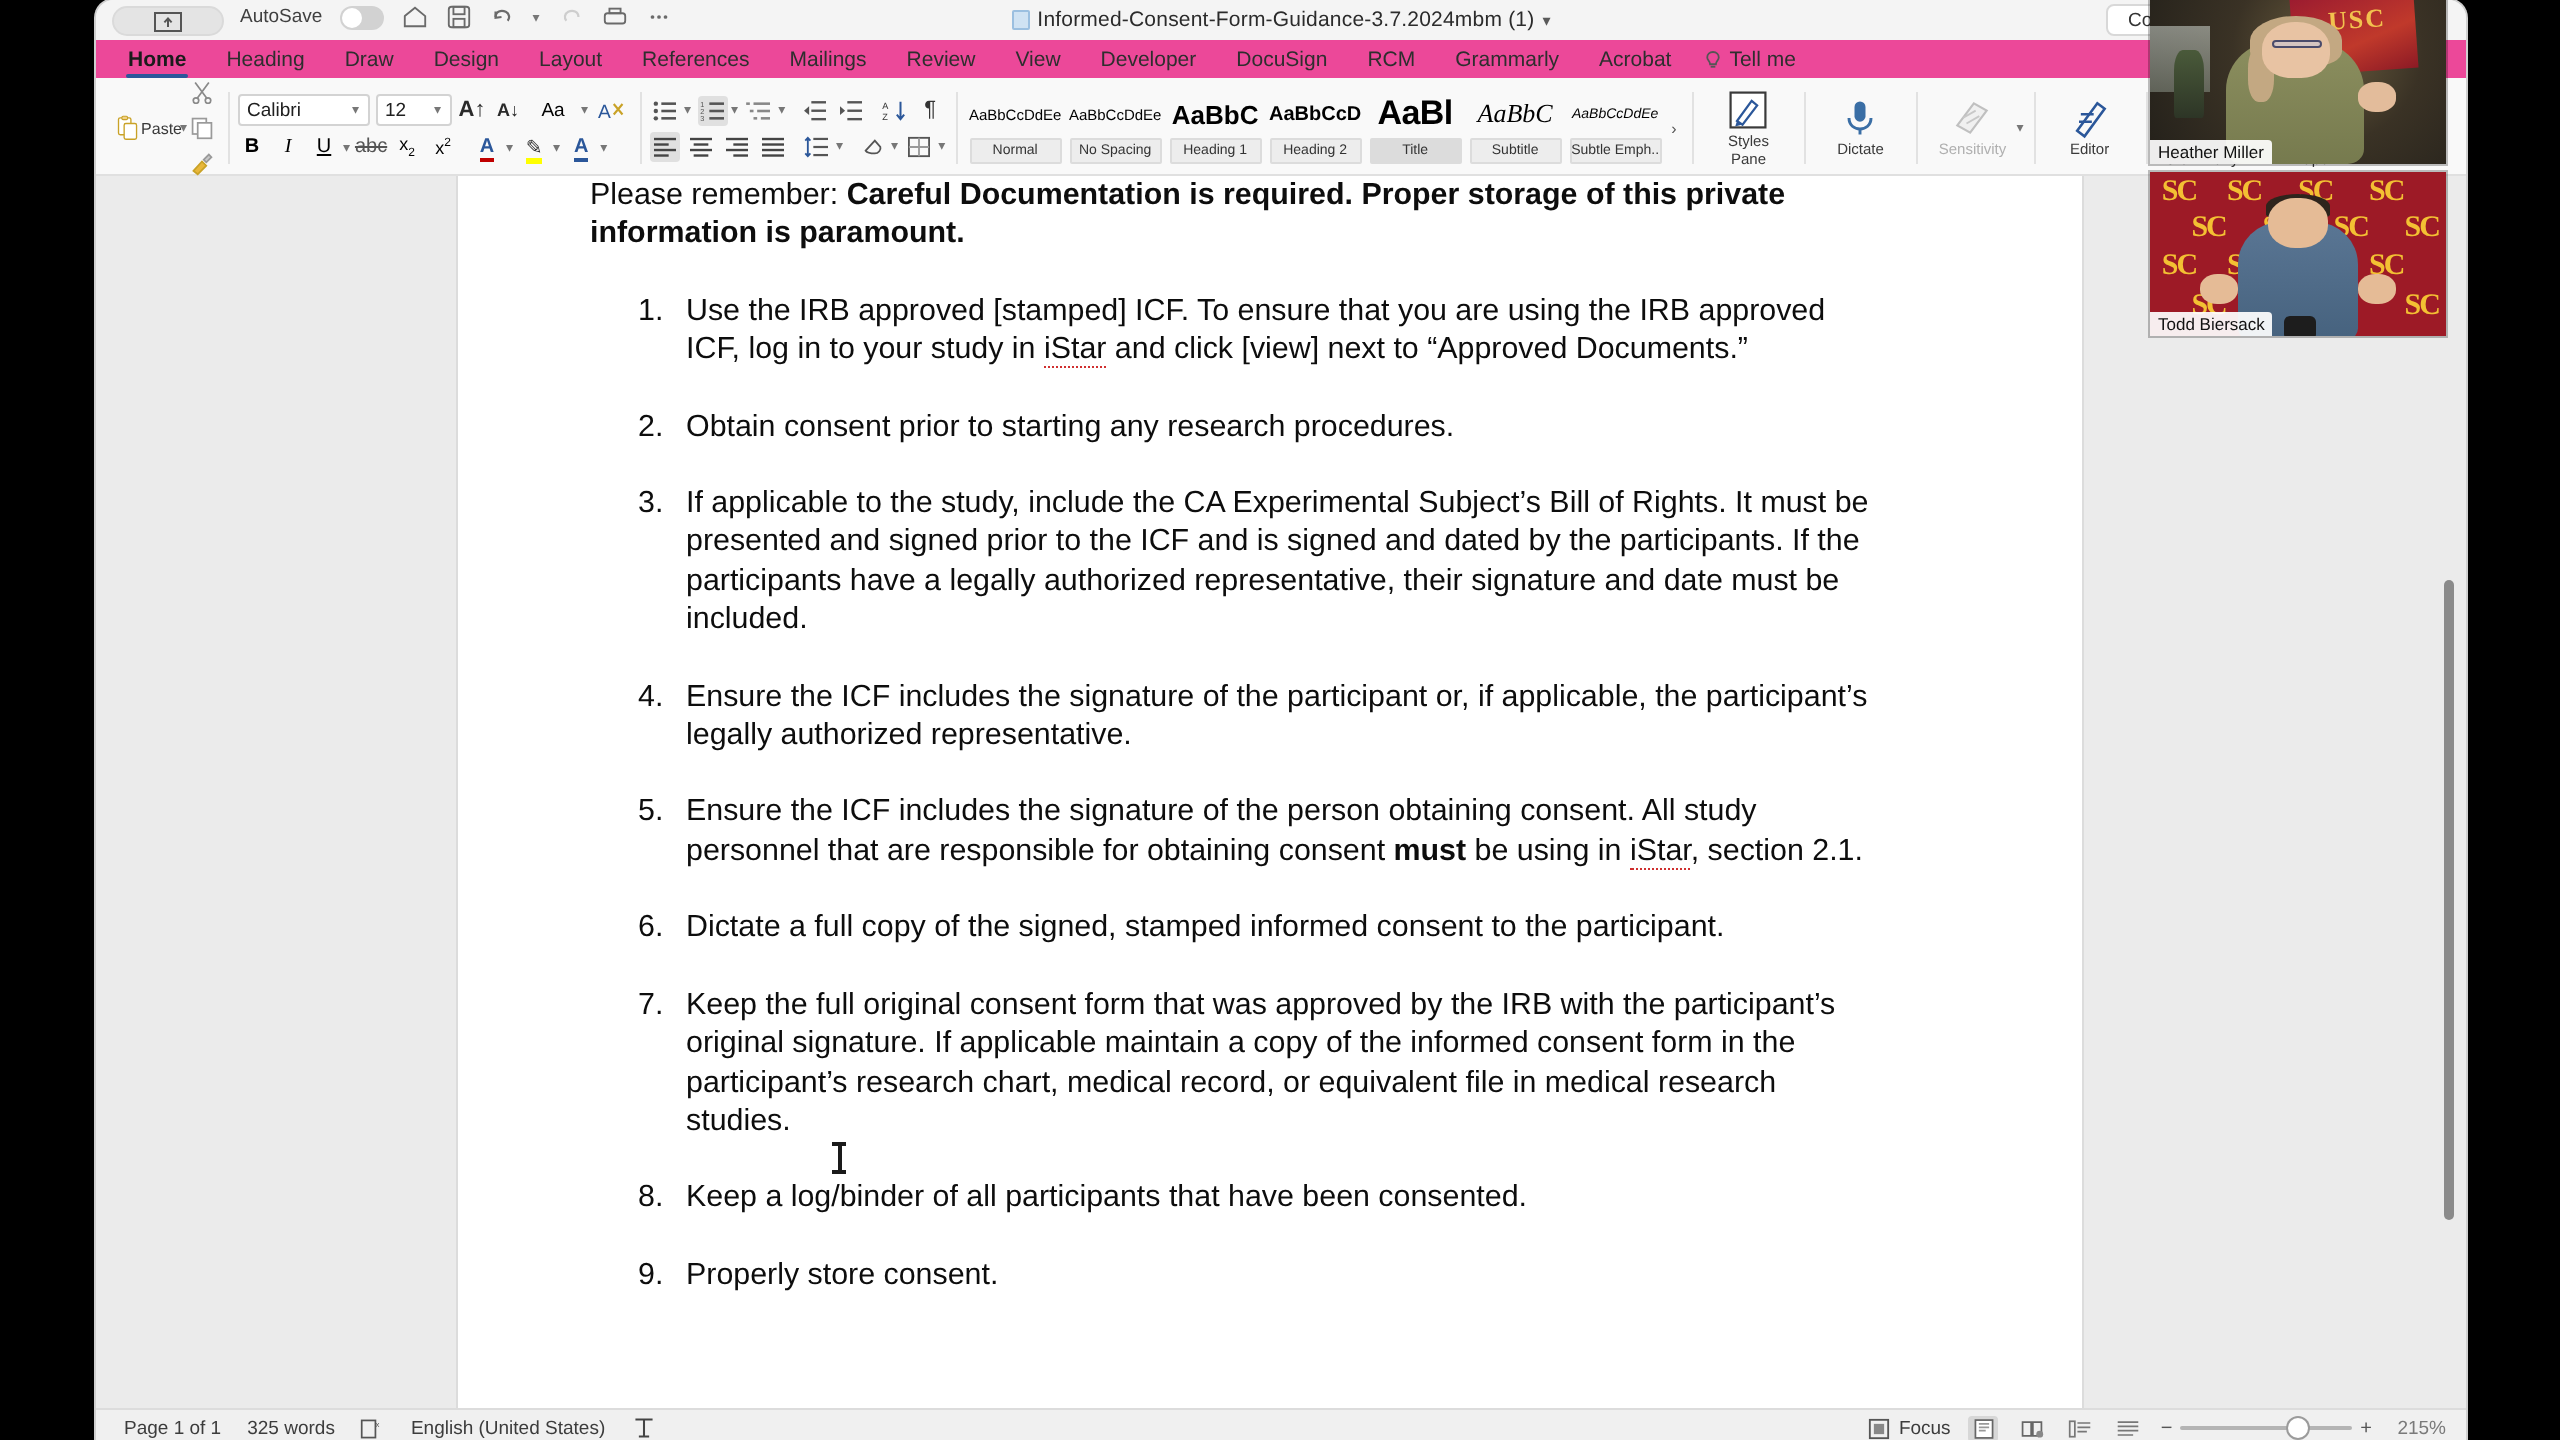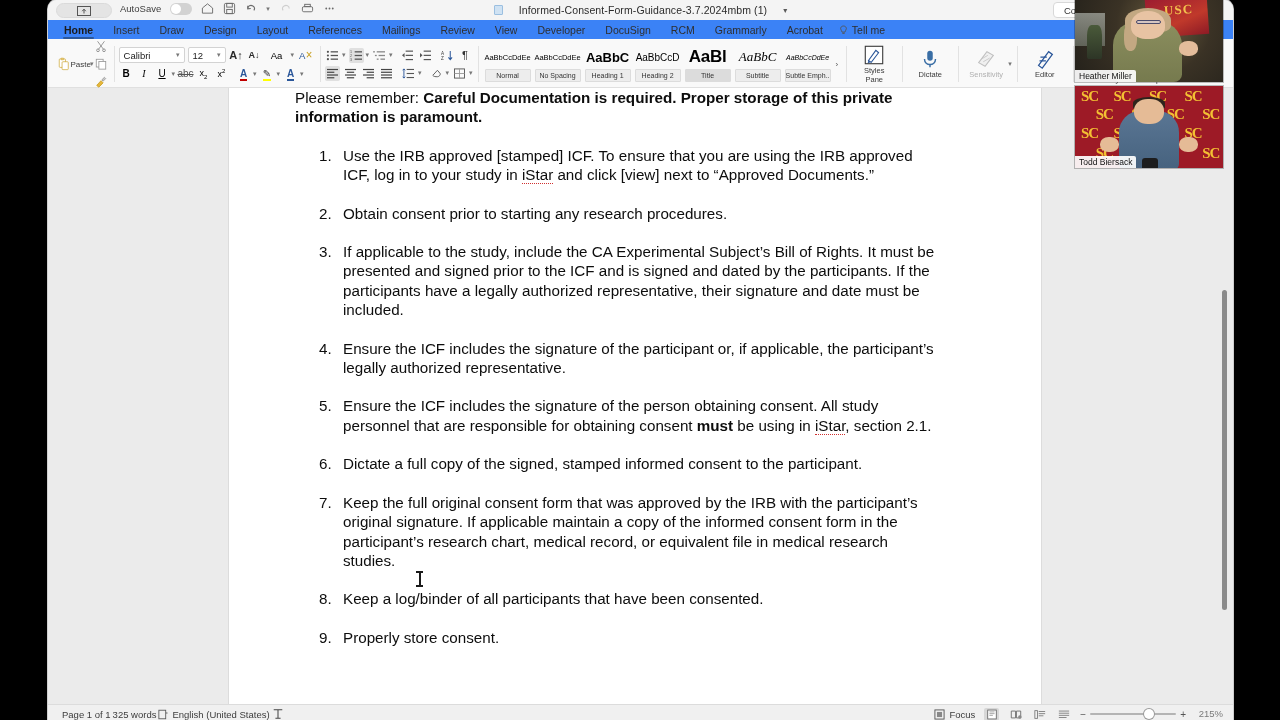--- a/index.html
+++ b/index.html
@@ -27,21 +27,21 @@
     display: flex; align-items: center; justify-content: center;
   }
   .autosave-pill {
     position: absolute; left: 8px; top: 3px;
     width: 56px; height: 15px; border-radius: 8px;
     background: #e4e4e4; border: 1px solid #dadada;
     display: flex; align-items: center; justify-content: center;
   }
   .autosave-pill svg { display:block; }
   .doc-title {
-    display: flex; align-items: center; gap: 16px;
+    display: flex; align-items: center; gap: 4px;
     font-size: 10.5px; color: #2b2b2b; letter-spacing: .1px;
   }
   .doc-title .ficon { width: 9px; height: 10px; background:#cfe2f3; border:1px solid #9bbfe0; border-radius:1px; display:inline-block;}
   .chev { font-size: 8px; color: #5a5a5a; }
 
   
   .qa-row {
     position: absolute; left: 72px; top: 2px;
     display: flex; align-items: center; gap: 9px;
     font-size: 10px; color: #3b3b3b;
@@ -64,21 +64,21 @@
     height: 16px; padding: 0 6px;
     background: #fff; border: 1px solid #d8d8d8; border-radius: 4px;
     display: flex; align-items: center; gap: 4px;
     font-size: 9.5px; color: #333;
     overflow: hidden; max-width: 62px; white-space: nowrap;
   }
 
   
   .tabbar {
     height: 19px; width: 100%;
-    background: #3b82f6;
+    background: #ec4899;
     display: flex; align-items: flex-end; padding-left: 6px;
     gap: 0px; position: relative;
   }
   .tab {
     font-size: 10.5px; color: #2e2e2e; padding: 0 10px 3px 10px;
     white-space: nowrap; position: relative; line-height: 12px;
   }
   .tab.active { font-weight: bold; color: #1b1b1b; }
   .tab.active::after {
     content: ""; position: absolute; left: 9px; right: 9px; bottom: 0;
@@ -147,21 +147,21 @@
   }
   .style-name {
     font-size: 7px; color: #333; background: #ededed; border: 1px solid #dcdcdc;
     width: 46px; text-align: center; line-height: 11px; border-radius: 1px;
     overflow: hidden; white-space: nowrap;
   }
   .style-item.sel .style-name { background:#dcdcdc; }
   .sp-normal { font-size: 7.5px; }
   .sp-nospace { font-size: 7.5px; }
   .sp-h1 { font-size: 13px; font-weight: bold; }
-  .sp-h2 { font-size: 10px; font-weight: normal; text-align: right; }
+  .sp-h2 { font-size: 10px; font-weight: bold; text-align: right; }
   .sp-title { font-size: 17px; font-weight: bold; letter-spacing:-.3px;}
   .sp-sub { font-size: 13px; font-family: "Liberation Serif", serif; font-style: italic;}
   .sp-emph { font-size: 7px; font-style: italic; }
   .gal-more { font-size: 8px; color: #555; padding: 0 3px; }
 
   
   .cmdbtn {
     display:flex; flex-direction:column; align-items:center; justify-content:center;
     width: 46px; gap: 1px;
   }
@@ -223,22 +223,22 @@
     background: #8a8a8a; border-radius: 3px;
   }
 
   
   .statusbar {
     position: absolute; left: 0; right: 0; bottom: 0; height: 19px;
     background: #f0f0f0; border-top: 1px solid #dcdcdc;
     display: flex; align-items: center; padding: 0 6px;
     font-size: 9.5px; color: #3c3c3c;
   }
-  .sb-l { display: flex; align-items: center; gap: 2px; padding-left: 8px;}
-  .sb-r { margin-left: auto; display: flex; gap: 9px; padding-right: 4px;}
+  .sb-l { display: flex; align-items: center; gap: 13px; padding-left: 8px;}
+  .sb-r { margin-left: auto; display: flex; align-items: center; gap: 9px; padding-right: 4px;}
   .sb-item { display: flex; align-items: center; gap: 4px; white-space: nowrap; }
   .viewbtn { width: 15px; height: 13px; display:flex; align-items:center; justify-content:center; border-radius:2px;}
   .viewbtn.sel { background: #d7d7d7; }
   .zoomslider { display: flex; align-items: center; gap: 4px; }
   .ztrack { width: 86px; height: 2px; background: #b4b4b4; position: relative; border-radius:1px;}
   .zthumb { position: absolute; left: 54px; top: -4px; width: 10px; height: 10px; border-radius: 50%; background: #fff; box-shadow: 0 0 0 1px #9b9b9b;}
   .zpm { font-size: 10px; color: #555; }
   .zpct { font-size: 9.5px; color: #7a7a7a; width: 28px; text-align: right;}
 
   
@@ -378,21 +378,21 @@
       <div class="comments-btn">
         <svg width="9" height="9" viewBox="0 0 12 12">
           <path d="M1 1.5 H11 V8 H5 L2.6 10.3 V8 H1 Z" fill="none" stroke="#444"></path>
         </svg>
         <span>Comments</span>
       </div>
     </div>
 
     <div class="tabbar">
       <div class="tab active">Home</div>
-      <div class="tab">Insert</div>
+      <div class="tab">Heading</div>
       <div class="tab">Draw</div>
       <div class="tab">Design</div>
       <div class="tab">Layout</div>
       <div class="tab">References</div>
       <div class="tab">Mailings</div>
       <div class="tab">Review</div>
       <div class="tab">View</div>
       <div class="tab">Developer</div>
       <div class="tab">DocuSign</div>
       <div class="tab">RCM</div>

